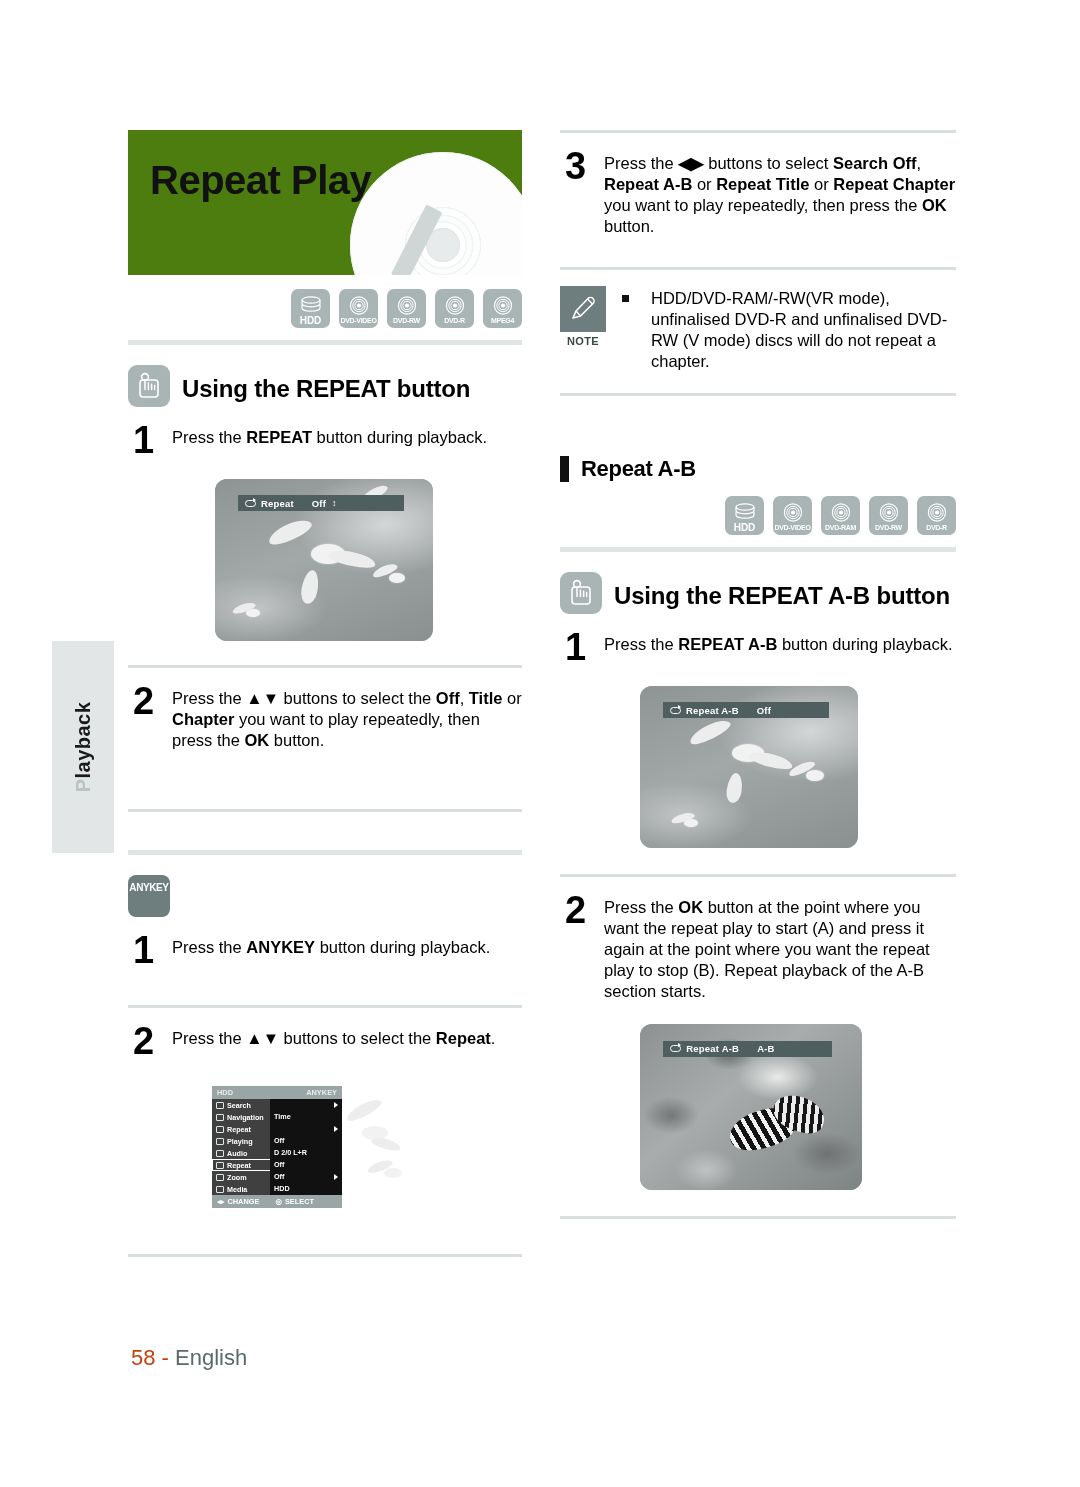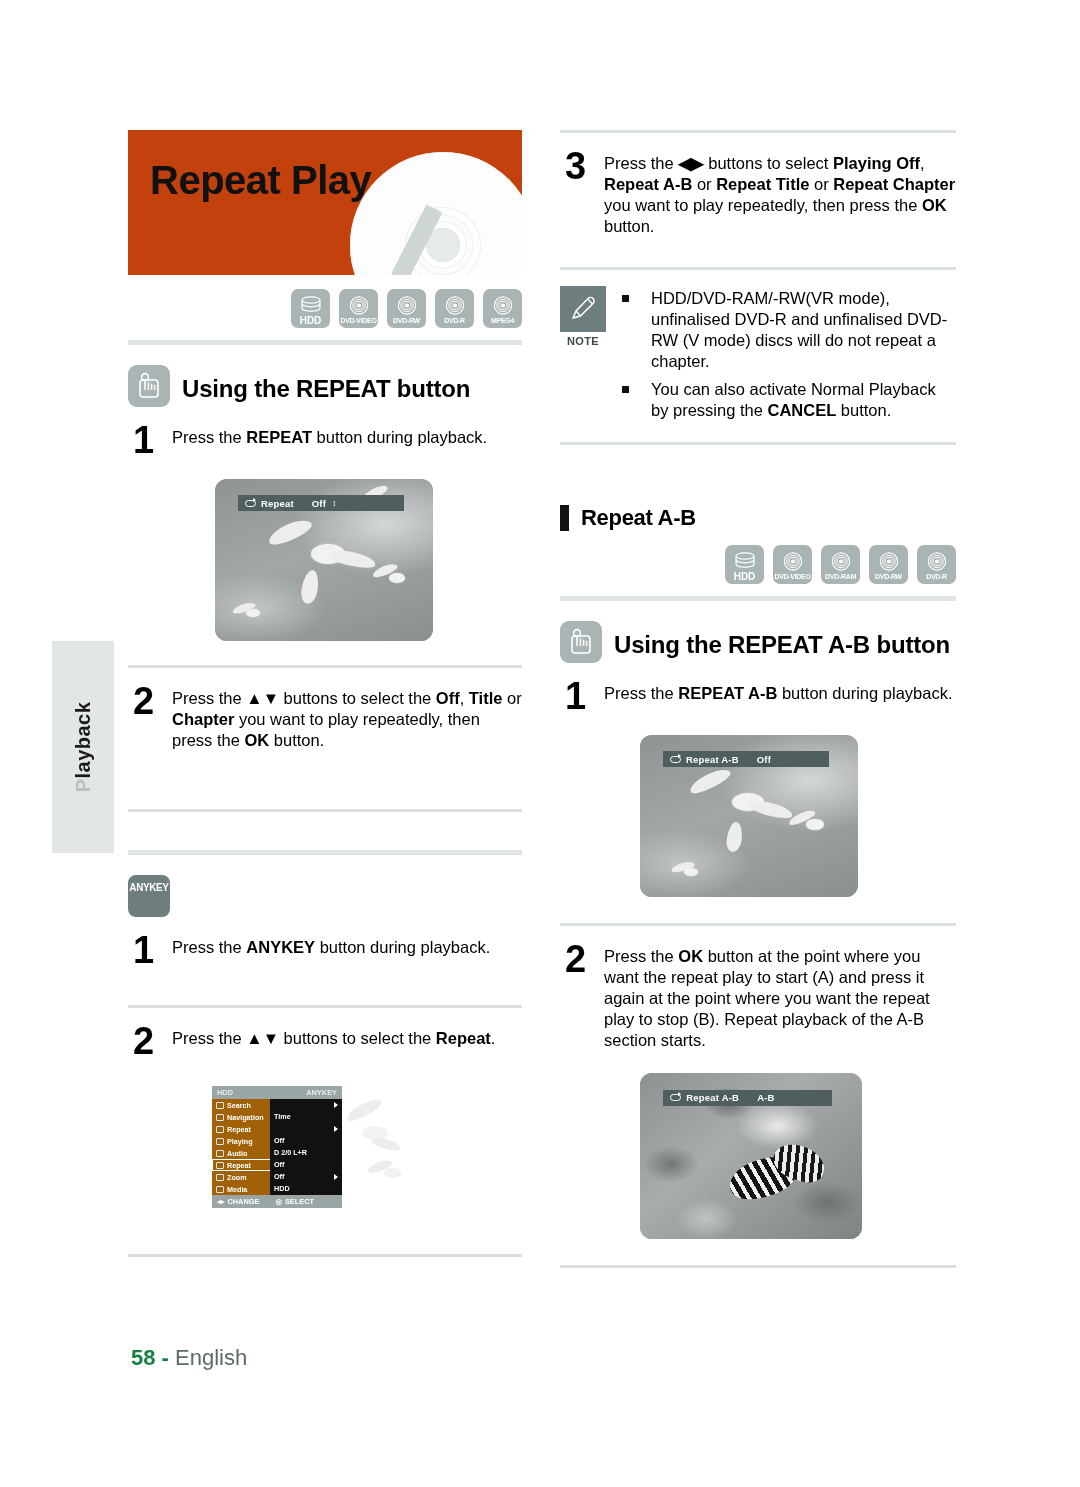--- a/index.html
+++ b/index.html
@@ -28,21 +28,21 @@
   }
   .side-tab .vtext .lead{ color:#b9c3c3; }
 
   
   .col-left{ position:absolute; left:128px; top:130px; width:394px; }
   .col-right{ position:absolute; left:560px; top:130px; width:396px; }
 
   
   .banner{
     position:relative; width:394px; height:145px;
-    background:#c2410c; overflow:hidden;
+    background:#4d7c0f; overflow:hidden;
   }
   .banner h1{
     position:absolute; left:22px; top:28px; margin:0;
     font-size:40px; font-weight:bold; letter-spacing:-.5px; color:#111;
   }
   .banner .disc{
     position:absolute; left:222px; top:22px;
     width:186px; height:186px; border-radius:50%;
     background:
       radial-gradient(circle at 50% 50%, #ffffff 0 17%, #f4f6f6 17% 18.4%, #fbfcfc 18.4% 22%, #f1f4f4 22% 23.2%, #fcfdfd 23.2% 28%, #eef2f2 28% 29%, #fdfdfd 29% 99%, #e9eeee 99% 100%);
@@ -201,21 +201,21 @@
   .menu{
     position:absolute; left:11px; top:18px; width:130px;
     font-size:7.2px; color:#fff;
   }
   .menu .titlerow{
     display:flex; justify-content:space-between;
     background:#9aa5a5; color:#e8eded; padding:2px 5px;
     font-weight:bold; font-size:7.4px;
   }
   .menu .row{
-    display:flex; background:#a16207; align-items:center; height:12px;
+    display:flex; background:#404040; align-items:center; height:12px;
   }
   .menu .row .lft{
     width:58px; display:flex; align-items:center; gap:3px;
     padding-left:4px; font-weight:bold;
   }
   .menu .row .ico{
     width:8px; height:7px; border:1px solid #dfe7e7; border-radius:1px; flex:none;
   }
   .menu .row .val{
     flex:1; background:#111; color:#fff; height:12px; line-height:12px;
@@ -230,21 +230,21 @@
     display:flex; gap:16px; align-items:center;
     background:#9aa5a5; color:#fff; padding:2px 5px; font-weight:bold; font-size:7.4px;
   }
   .menu .footer .k{ display:flex; align-items:center; gap:3px; }
 
   
   .page-foot{
     position:absolute; left:131px; top:1345px;
     font-size:22px; color:#5a6a6a;
   }
-  .page-foot b{ color:#15803d; font-weight:bold; }
+  .page-foot b{ color:#c2410c; font-weight:normal; }
 </style>
 </head>
 <body>
 
 <div class="side-tab">
   <div class="vtext"><span class="lead">P</span><span>layback</span></div>
 </div>
 
 <div class="col-left">
 
@@ -456,44 +456,40 @@
 
   <div class="rule thin" style="margin-top:24px;"></div>
 </div>
 
 <div class="col-right">
 
   <div class="rule thin" style="margin-top:0;"></div>
 
   <div class="step">
     <div class="num">3</div>
-    <div class="body">Press the <b>◀▶</b> buttons to select <b>Playing Off</b>, <b>Repeat A-B</b> or <b>Repeat Title</b> or <b>Repeat Chapter</b> you want to play repeatedly, then press the <b>OK</b> button.</div>
+    <div class="body">Press the <b>◀▶</b> buttons to select <b>Search Off</b>, <b>Repeat A-B</b> or <b>Repeat Title</b> or <b>Repeat Chapter</b> you want to play repeatedly, then press the <b>OK</b> button.</div>
   </div>
 
   <div class="rule thin" style="margin-top:30px;"></div>
 
   <div class="note-block">
     <div class="note-ico">
       <div class="sq">
         <svg class="pencil" viewBox="0 0 28 28" aria-hidden="true">
           <path d="M4 24 L7 17 L19 4.5 A3.4 3.4 0 0 1 24 9.5 L11.5 22 Z" fill="none" stroke="#ffffff" stroke-width="1.6" stroke-linejoin="round"></path>
           <path d="M7 17 L11.5 22" stroke="#ffffff" stroke-width="1.4"></path>
           <path d="M18.5 5 L23.5 10" stroke="#ffffff" stroke-width="1.4"></path>
         </svg>
       </div>
       <div class="cap">NOTE</div>
     </div>
     <div class="note-list">
       <div class="li">
         <span class="bullet"></span>
         <span>HDD/DVD-RAM/-RW(VR mode), unfinalised DVD-R and unfinalised DVD-RW (V mode) discs will do not repeat a chapter.</span>
-      </div>
-      <div class="li">
-        <span class="bullet"></span>
-        <span>You can also activate Normal Playback by pressing the <b>CANCEL</b> button.</span>
       </div>
     </div>
   </div>
 
   <div class="rule thin" style="margin-top:14px;"></div>
 
   <div class="sec-head" style="margin-top:60px;">
     <div class="bar"></div>
     <div class="txt">Repeat A-B</div>
   </div>

